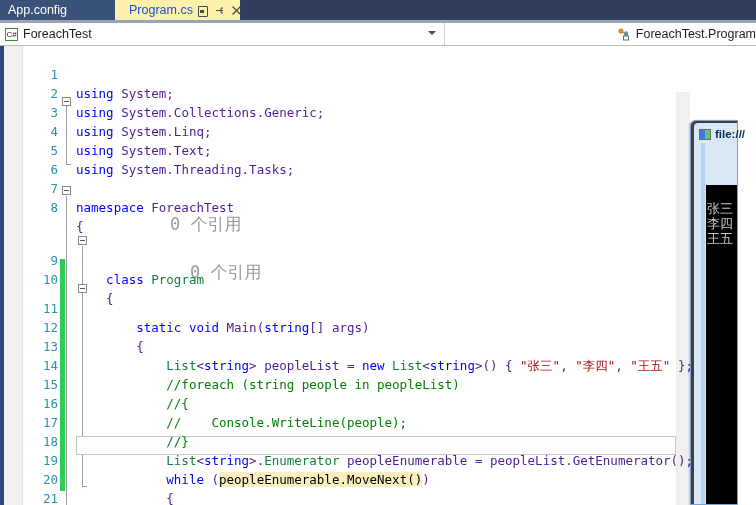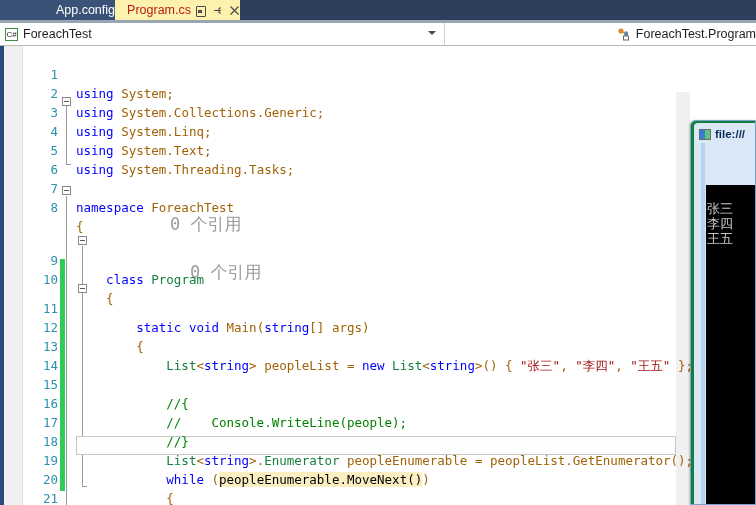--- a/index.html
+++ b/index.html
@@ -14,31 +14,30 @@
   
   .tabstrip {
     position:absolute; left:0; top:0; width:756px; height:20px;
     background:#2e3e5c;
   }
   .tab {
     position:absolute; top:0; height:20px;
     display:flex; align-items:center;
     font-size:12.5px; white-space:nowrap;
     box-sizing:border-box;
-    justify-content:flex-end;
   }
   .tab-appconfig {
     left:0; width:115px;
     background:#3a5278; color:#ffffff;
     padding-left:8px;
   }
   .tab-program {
     left:115px; width:125px;
-    background:#fdf2ad; color:#b91c1c;
-    padding-left:7px;
+    background:#fdf2ad; color:#1d4ed8;
+    padding-left:14px;
   }
   .tab-program .tab-label { margin-right:5px; }
   .tab-icons { display:flex; align-items:center; gap:6px; }
   .ticon { width:11px; height:11px; position:relative; display:inline-block; }
 
   
   .icon-save { width:8px; height:9px; border:1.4px solid #4a4a4a; border-radius:1px; position:relative; top:1px;}
   .icon-save:after{content:""; position:absolute; left:1px; top:3px; width:4px; height:3px; background:#4a4a4a;}
   
   .icon-pin svg, .icon-close svg { display:block; }
@@ -133,27 +132,27 @@
   
   .curline {
     position:absolute; left:76px; width:600px; height:19px;
     border:1px solid #c6c6c6; box-sizing:border-box; background:#fefefe;
   }
   
   .kw   { color:#0000ff; }
   .typ  { color:#15803d; }
   .str  { color:#a31515; }
   .cmt  { color:#008000; }
-  .plain{ color:#a16207; }
+  .plain{ color:#4c1d95; }
   .hl   { background:#fbeec0; }
 
   
   .console-win {
-    position:absolute; left:690px; top:120px; width:66px; height:385px;
-    background:#15803d;
+    position:absolute; left:690px; top:120px; width:48px; height:385px;
+    background:#404040;
     border:1px solid #7aa2cc;
     border-top-left-radius:6px;
     box-sizing:border-box;
     box-shadow:-1px 0 2px rgba(0,0,0,0.18);
   }
   .console-inner {
     position:absolute; left:3px; top:2px; right:0; bottom:0;
     background:#d9e7f7;
     border-top-left-radius:4px;
   }
@@ -312,21 +311,21 @@
       <div class="row" style="top:253px;">
         <span class="lnum">12</span>
         <span class="code"><span class="plain">        {</span></span>
       </div>
       <div class="row" style="top:272px;">
         <span class="lnum">13</span>
         <span class="code"><span class="plain">            </span><span class="typ">List</span><span class="plain">&lt;</span><span class="kw">string</span><span class="plain">&gt; peopleList = </span><span class="kw">new</span> <span class="typ">List</span><span class="plain">&lt;</span><span class="kw">string</span><span class="plain">&gt;() { </span><span class="str">"张三"</span><span class="plain">, </span><span class="str">"李四"</span><span class="plain">, </span><span class="str">"王五"</span><span class="plain"> };</span></span>
       </div>
       <div class="row" style="top:291px;">
         <span class="lnum">14</span>
-        <span class="code"><span class="plain">            </span></span>
+        <span class="code"><span class="plain">            </span><span class="cmt">//foreach (string people in peopleList)</span></span>
       </div>
       <div class="row" style="top:310px;">
         <span class="lnum">15</span>
         <span class="code"><span class="plain">            </span><span class="cmt">//{</span></span>
       </div>
       <div class="row" style="top:329px;">
         <span class="lnum">16</span>
         <span class="code"><span class="plain">            </span><span class="cmt">//    Console.WriteLine(people);</span></span>
       </div>
       <div class="row" style="top:348px;">

